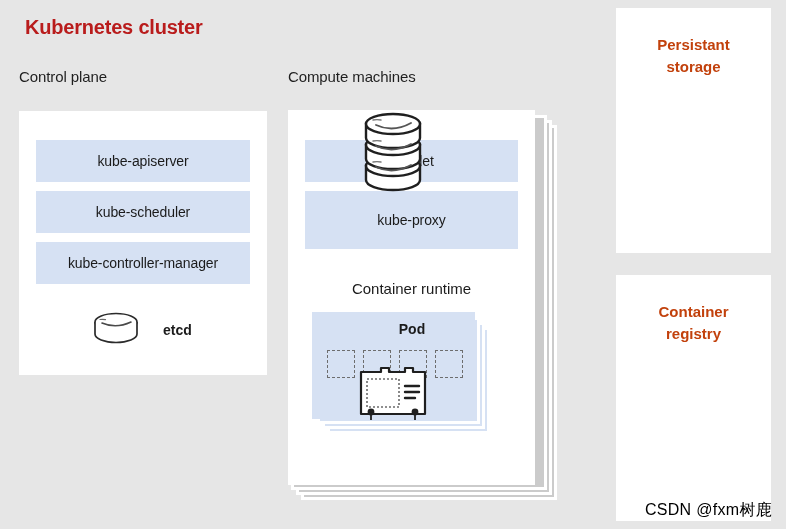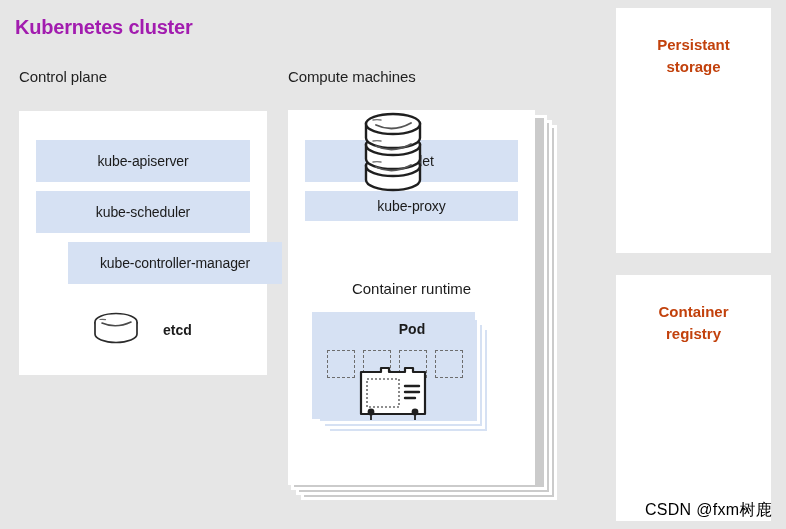--- a/index.html
+++ b/index.html
@@ -15,26 +15,26 @@
   }
 
   .canvas {
     position: absolute;
     inset: 0;
   }
 
   
   .cluster-title {
     position: absolute;
-    left: 15px;
+    left: 25px;
     top: 16px;
     font-size: 20px;
     font-weight: bold;
     letter-spacing: -0.2px;
-    color: #a21caf;
+    color: #b91c1c;
   }
 
   .section-label {
     position: absolute;
     font-size: 15px;
     font-weight: normal;
     color: #1f1f1f;
     letter-spacing: -0.1px;
   }
   .section-label.control { left: 19px; top: 68px; }
@@ -55,21 +55,21 @@
     font-size: 14px;
     color: #1b1b1b;
     letter-spacing: -0.1px;
   }
 
   
   #control-plane-card { left: 19px; top: 111px; width: 248px; height: 264px; }
 
   #box-kube-apiserver          { left: 36px; top: 140px; width: 214px; height: 42px; }
   #box-kube-scheduler          { left: 36px; top: 191px; width: 214px; height: 42px; }
-  #box-kube-controller-manager { left: 36px; top: 242px; width: 214px; height: 42px; margin-left: 32px; }
+  #box-kube-controller-manager { left: 36px; top: 242px; width: 214px; height: 42px; }
 
   .etcd-row {
     position: absolute;
     left: 92px;
     top: 311px;
     display: flex;
     align-items: center;
     gap: 23px;
   }
   .etcd-label {
@@ -84,21 +84,21 @@
     background: #cbcbcb;
     border: 3px solid #ffffff;
   }
   #compute-stack-3 { left: 301px; top: 125px; width: 256px; height: 375px; }
   #compute-stack-2 { left: 296px; top: 120px; width: 256px; height: 375px; }
   #compute-stack-1 { left: 291px; top: 115px; width: 256px; height: 375px; }
 
   #compute-card { left: 288px; top: 110px; width: 247px; height: 375px; }
 
   #box-kubelet    { left: 305px; top: 140px; width: 213px; height: 42px; }
-  #box-kube-proxy { left: 305px; top: 191px; width: 213px; height: 30px; text-align: right; }
+  #box-kube-proxy { left: 305px; top: 191px; width: 213px; height: 58px; text-align: right; }
 
   .runtime-label {
     position: absolute;
     left: 288px;
     top: 280px;
     width: 247px;
     text-align: center;
     font-size: 15px;
     color: #1b1b1b;
   }

